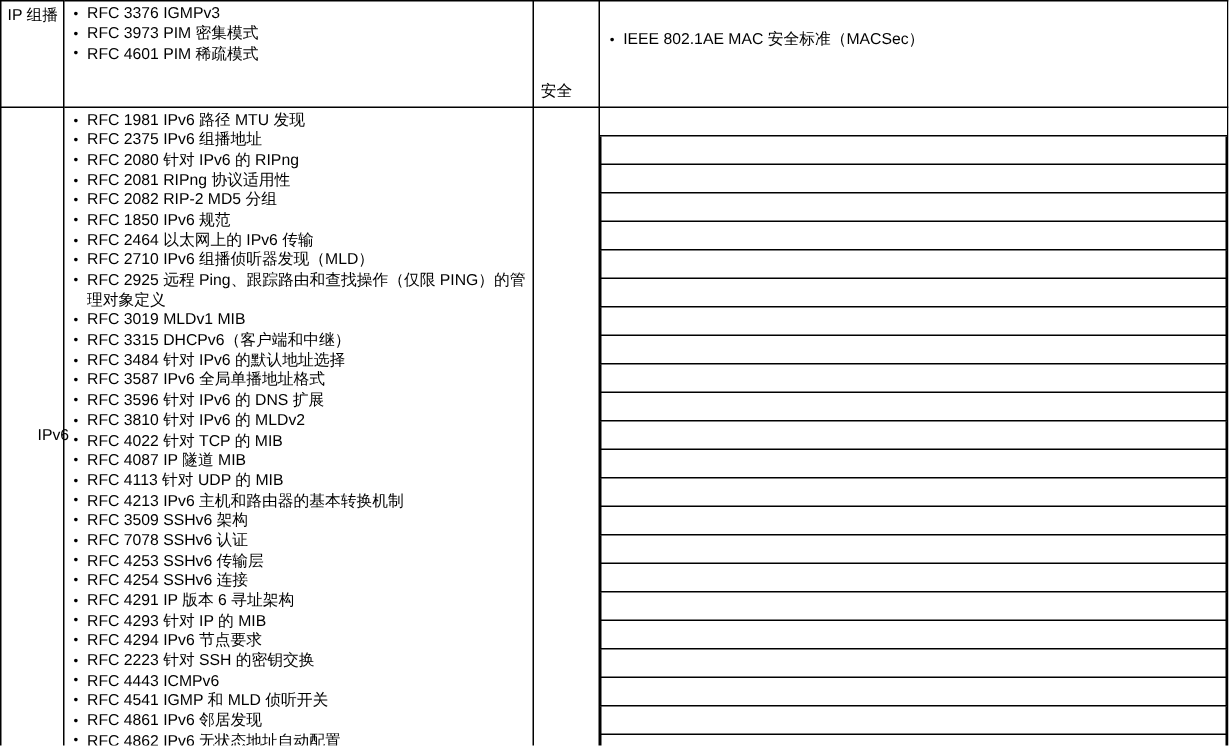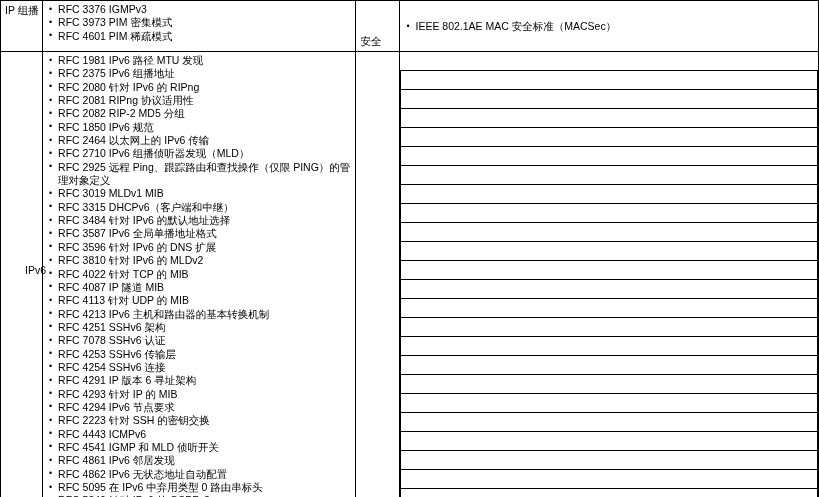--- a/index.html
+++ b/index.html
@@ -83,21 +83,21 @@
           <div class="cat-label">IP 组播</div>
         </td>
         <td class="items-cell">
           <ul class="rfc-list">
             <li>RFC 3376 IGMPv3</li>
             <li>RFC 3973 PIM 密集模式</li>
             <li>RFC 4601 PIM 稀疏模式</li>
           </ul>
         </td>
         <td class="cat-cell">
-          <div class="cat-label" style="padding-top:34px;">安全</div>
+          <div class="cat-label" style="padding-top:54px;">安全</div>
         </td>
         <td class="items-cell">
           <ul class="rfc-list" style="padding-top:19px;">
             <li>IEEE 802.1AE MAC 安全标准（MACSec）</li>
           </ul>
         </td>
       </tr>
       <tr>
         <td class="cat-cell">
           <div class="cat-label" style="padding-top:212px;margin-left:20px;">IPv6</div>
@@ -116,21 +116,21 @@
             <li>RFC 3019 MLDv1 MIB</li>
             <li>RFC 3315 DHCPv6（客户端和中继）</li>
             <li>RFC 3484 针对 IPv6 的默认地址选择</li>
             <li>RFC 3587 IPv6 全局单播地址格式</li>
             <li>RFC 3596 针对 IPv6 的 DNS 扩展</li>
             <li>RFC 3810 针对 IPv6 的 MLDv2</li>
             <li>RFC 4022 针对 TCP 的 MIB</li>
             <li>RFC 4087 IP 隧道 MIB</li>
             <li>RFC 4113 针对 UDP 的 MIB</li>
             <li>RFC 4213 IPv6 主机和路由器的基本转换机制</li>
-            <li>RFC 4251 SSHv6 架构</li>
+            <li>RFC 3509 SSHv6 架构</li>
             <li>RFC 7078 SSHv6 认证</li>
             <li>RFC 4253 SSHv6 传输层</li>
             <li>RFC 4254 SSHv6 连接</li>
             <li>RFC 4291 IP 版本 6 寻址架构</li>
             <li>RFC 4293 针对 IP 的 MIB</li>
             <li>RFC 4294 IPv6 节点要求</li>
             <li>RFC 2223 针对 SSH 的密钥交换</li>
             <li>RFC 4443 ICMPv6</li>
             <li>RFC 4541 IGMP 和 MLD 侦听开关</li>
             <li>RFC 4861 IPv6 邻居发现</li>

